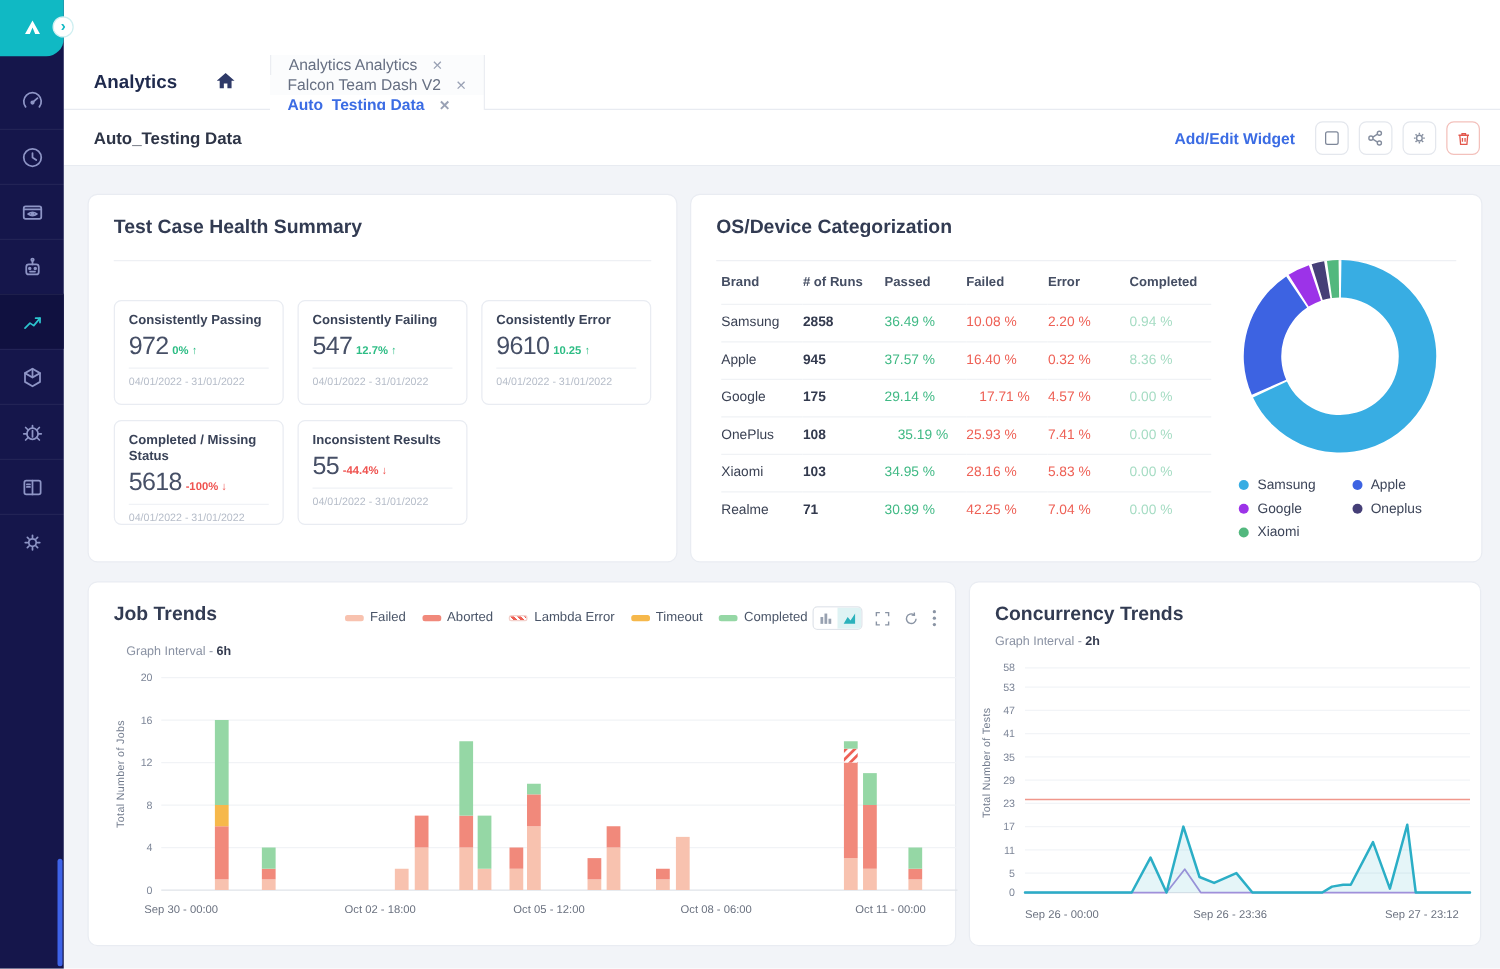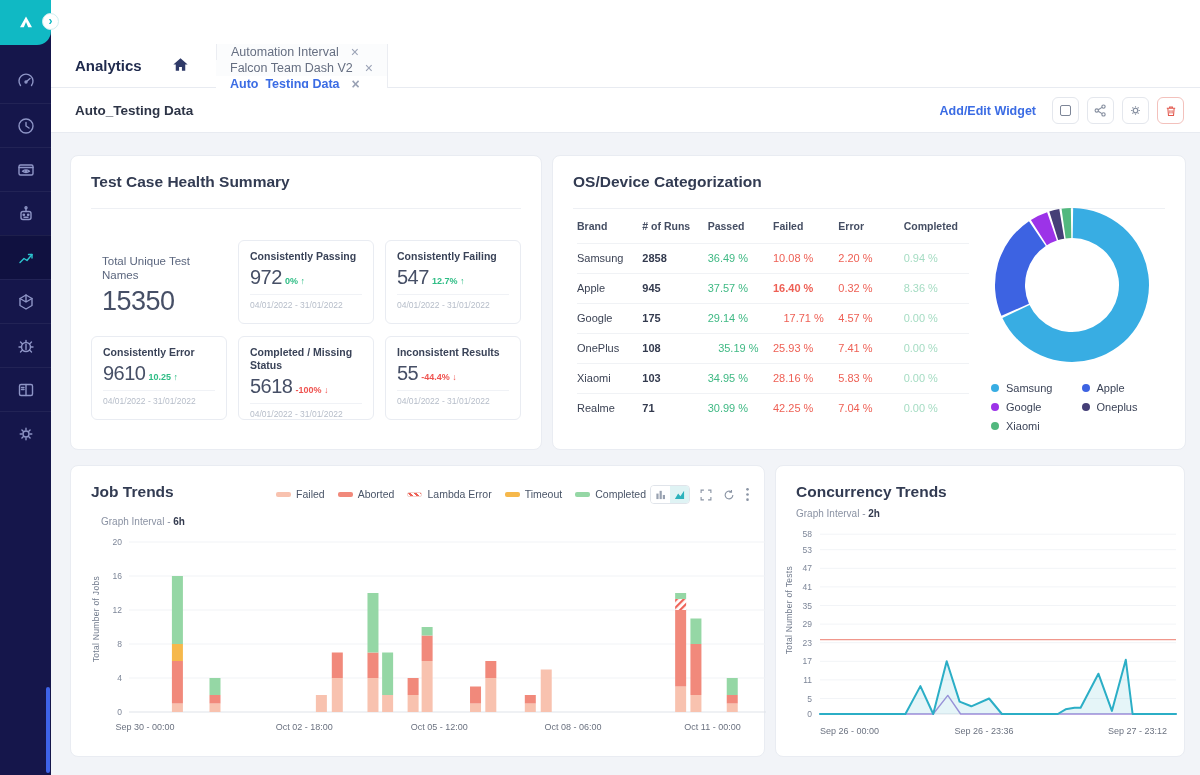--- a/index.html
+++ b/index.html
@@ -177,21 +177,21 @@
 
     <div class="tabrow">
       <div class="section-title">Analytics</div>
       <div class="home-btn">
         <svg width="19" height="19" viewBox="0 0 20 20">
             <path d="M10 3.5 L17.5 10 H15 V16.5 H11.5 V12.5 H8.5 V16.5 H5 V10 H2.5 Z" fill="#2F3A68"></path>
           </svg>
       </div>
       <div class="tab-strip">
           <div class="tab">
-            <span>Automation Interval</span>
+            <span>Analytics Analytics</span>
             <span class="tab-close">×</span>
           </div>
           <div class="tab">
             <span>Falcon Team Dash V2</span>
             <span class="tab-close">×</span>
           </div>
           <div class="tab active">
             <span>Auto_Testing Data</span>
             <span class="tab-close">×</span>
           </div>
@@ -228,24 +228,20 @@
         </div>
       </div>
     </div>
 
     <div class="content">
 
       <div class="card" id="cardA">
         <div class="card-title">Test Case Health Summary</div>
         <div class="card-divider"></div>
         <div class="tiles">
-            <div class="tile plain">
-              <div class="tile-label">Total Unique Test Names</div>
-              <div class="tile-valrow"><span class="tile-value">15350</span></div>
-            </div>
             <div class="tile">
               <div class="tile-label">Consistently Passing</div>
               <div class="tile-valrow"><span class="tile-value">972</span><span class="tile-delta up">0% ↑</span></div>
               <div class="tile-date">04/01/2022 - 31/01/2022</div>
             </div>
             <div class="tile">
               <div class="tile-label">Consistently Failing</div>
               <div class="tile-valrow"><span class="tile-value">547</span><span class="tile-delta up">12.7% ↑</span></div>
               <div class="tile-date">04/01/2022 - 31/01/2022</div>
             </div>
@@ -287,21 +283,21 @@
                 <td class="c-runs">2858</td>
                 <td class="c-pct" style="color: rgb(63, 185, 132);">36.49 %</td>
                 <td class="c-pct" style="color: rgb(238, 96, 85);">10.08 %</td>
                 <td class="c-pct" style="color: rgb(238, 96, 85);">2.20 %</td>
                 <td class="c-pct" style="color: rgb(165, 220, 195);">0.94 %</td>
               </tr>
               <tr>
                 <td class="c-brand">Apple</td>
                 <td class="c-runs">945</td>
                 <td class="c-pct" style="color: rgb(63, 185, 132);">37.57 %</td>
-                <td class="c-pct" style="color: rgb(238, 96, 85); font-weight: bold;">16.40 %</td>
+                <td class="c-pct" style="color: rgb(238, 96, 85);">16.40 %</td>
                 <td class="c-pct" style="color: rgb(238, 96, 85);">0.32 %</td>
                 <td class="c-pct" style="color: rgb(165, 220, 195);">8.36 %</td>
               </tr>
               <tr>
                 <td class="c-brand">Google</td>
                 <td class="c-runs">175</td>
                 <td class="c-pct" style="color: rgb(63, 185, 132);">29.14 %</td>
                 <td class="c-pct" style="color: rgb(238, 96, 85); text-align: center;">17.71 %</td>
                 <td class="c-pct" style="color: rgb(238, 96, 85);">4.57 %</td>
                 <td class="c-pct" style="color: rgb(165, 220, 195);">0.00 %</td>

